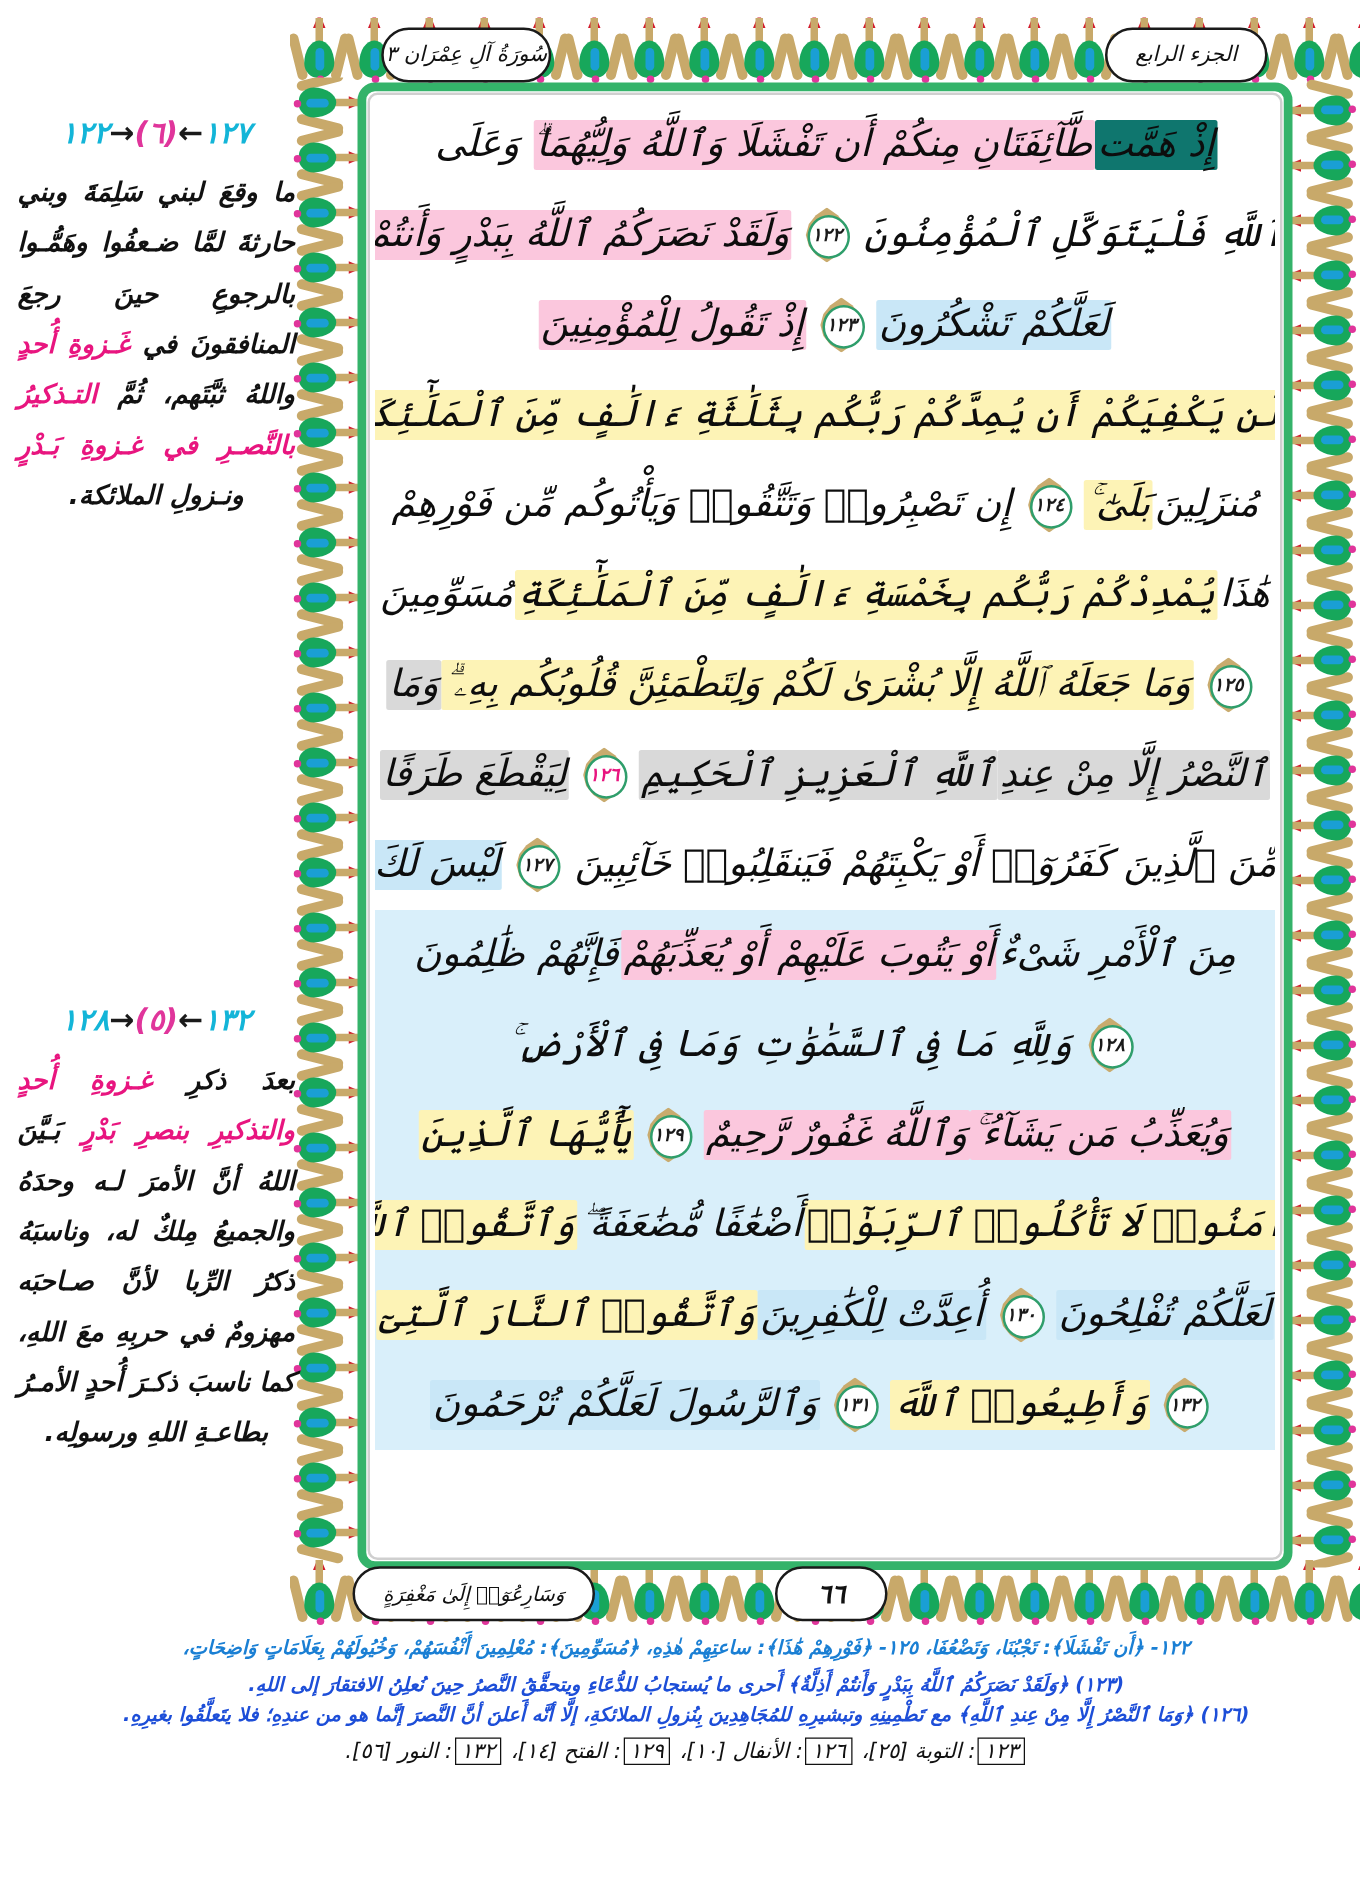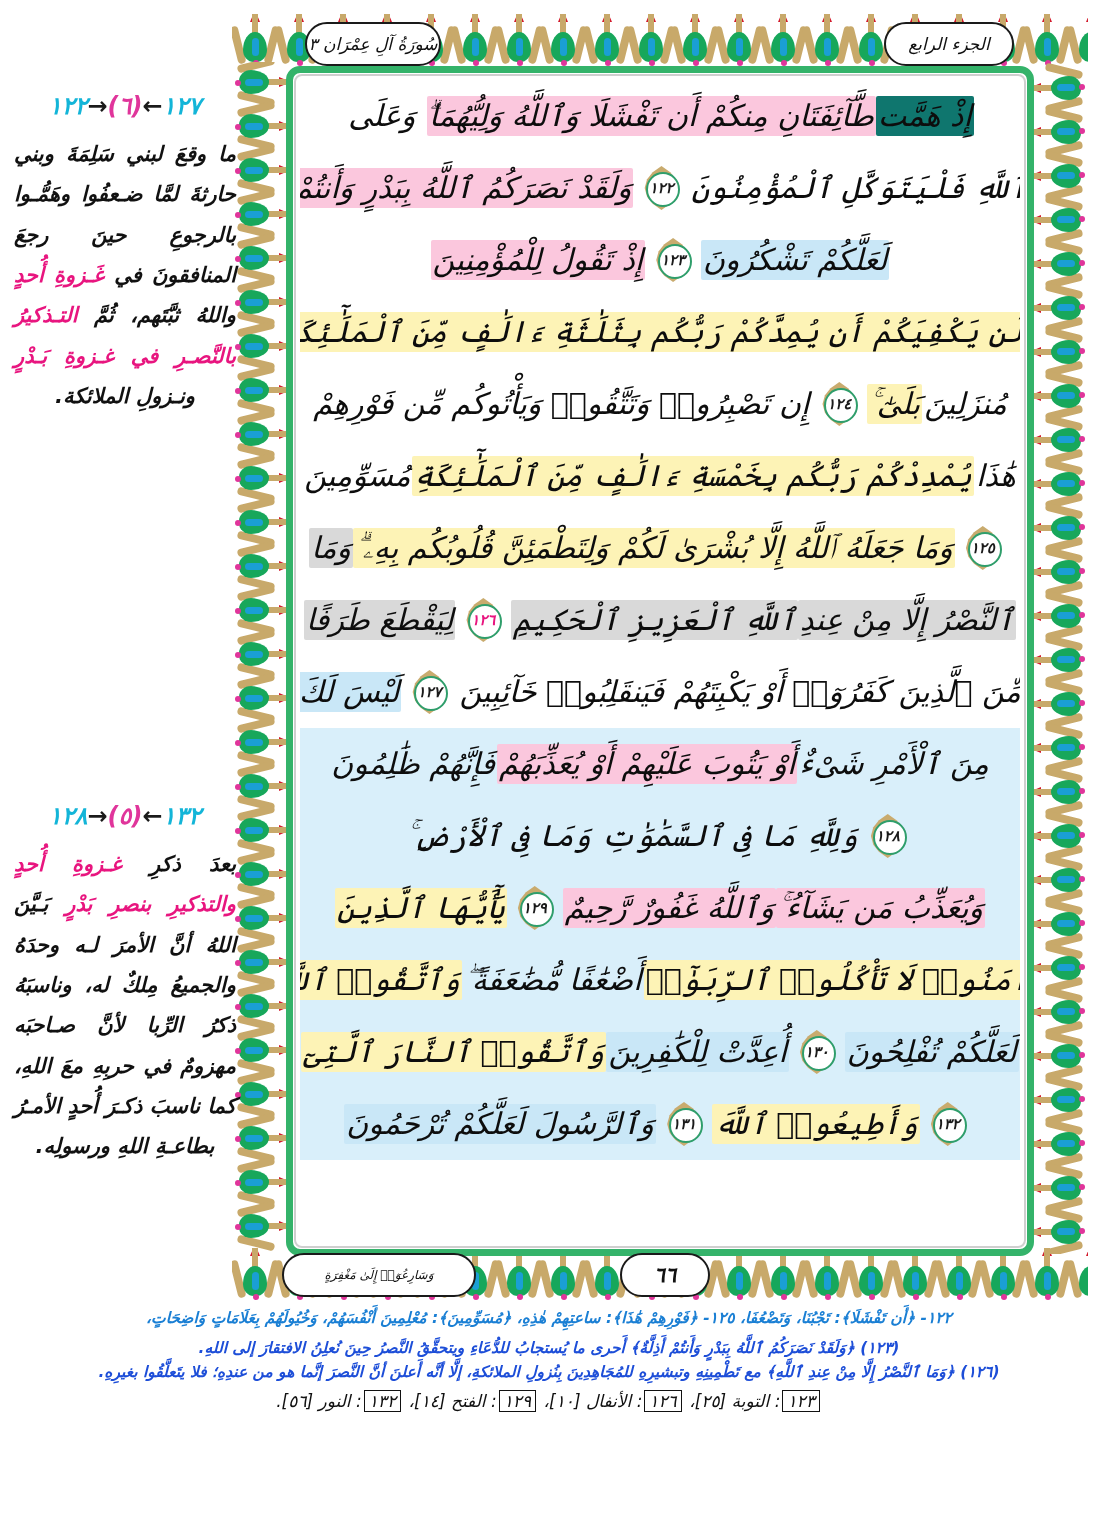--- a/index.html
+++ b/index.html
@@ -63,21 +63,21 @@
 
   
   .cartouche{
     position:absolute;background:#fff;border:2.5px solid #1a1a1a;
     border-radius:26px;display:flex;align-items:center;justify-content:center;
     font-family:"DejaVu Sans","Liberation Sans",sans-serif;
     color:#111;white-space:nowrap;overflow:hidden;
   }
   #surah-cartouche{left:305px;top:22px;width:132px;height:40px;font-size:17px;}
   #juz-cartouche{left:884px;top:22px;width:126px;height:40px;font-size:17px;}
-  #footer-title-cartouche{left:282px;top:1253px;width:190px;height:40px;font-size:12px;}
+  #footer-title-cartouche{left:282px;top:1253px;width:190px;height:40px;font-size:16px;}
   #page-number-cartouche{left:620px;top:1253px;width:86px;height:40px;font-size:21px;font-weight:bold;}
 
   
   .sidebar{position:absolute;left:14px;width:222px;text-align:center;}
   #sidebar-block-1{top:92px;}
   #sidebar-block-2{top:802px;}
   .sb-header{
     font-size:24px;font-weight:bold;letter-spacing:0px;margin-bottom:14px;
     direction:rtl;
   }

